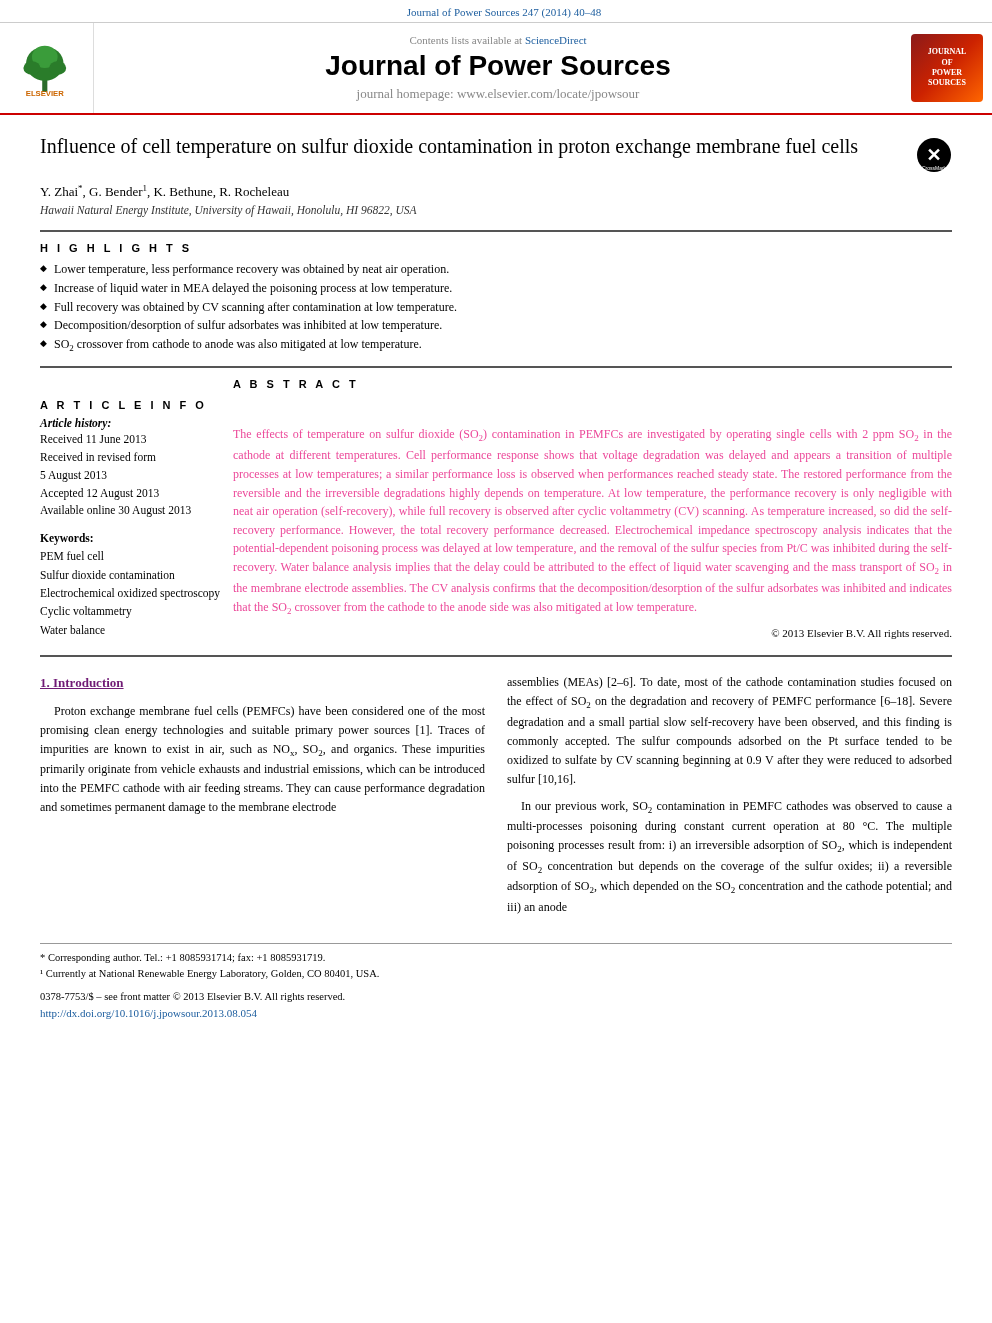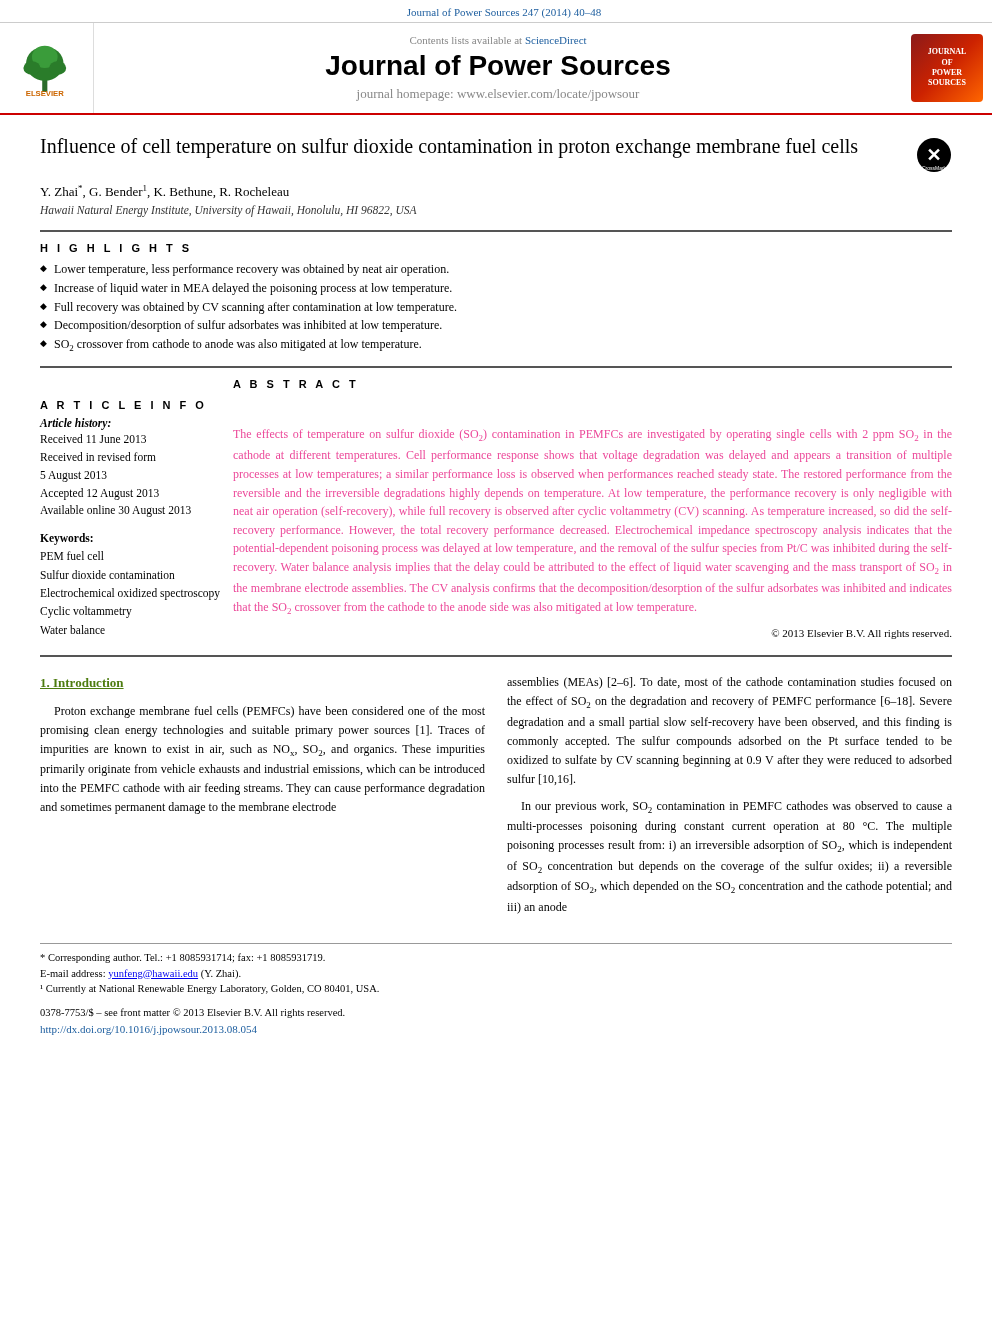--- a/index.html
+++ b/index.html
@@ -264,21 +264,21 @@
     .body-col p {
       margin-bottom: 8px;
       text-indent: 14px;
     }
     .body-col p:first-child {
       text-indent: 0;
     }
     .section-title-body {
       font-size: 13px;
       font-weight: bold;
-      color: #4d7c0f;
+      color: #701a75;
       text-decoration: underline;
       margin-bottom: 6px;
       text-indent: 0 !important;
     }
 
     
     .footer-section {
       border-top: 1px solid #999;
       margin-top: 18px;
       padding-top: 6px;
@@ -432,25 +432,20 @@
         <p>
           In our previous work, SO<sub>2</sub> contamination in PEMFC cathodes was observed to cause a multi-processes poisoning during constant current operation at 80 °C. The multiple poisoning processes result from: i) an irreversible adsorption of SO<sub>2</sub>, which is independent of SO<sub>2</sub> concentration but depends on the coverage of the sulfur oxides; ii) a reversible adsorption of SO<sub>2</sub>, which depended on the SO<sub>2</sub> concentration and the cathode potential; and iii) an anode
         </p>
       </div>
     </div>
 
     <div class="footer-section">
       <div>
         <span>* Corresponding author. Tel.: +1 8085931714; fax: +1 8085931719.</span>
       </div>
-      <div>
-        <span>E-mail address:</span>
-        <a href="#">yunfeng@hawaii.edu</a>
-        <span>(Y. Zhai).</span>
-      </div>
       <div>¹ Currently at National Renewable Energy Laboratory, Golden, CO 80401, USA.</div>
       <div style="margin-top:8px;">0378-7753/$ – see front matter © 2013 Elsevier B.V. All rights reserved.</div>
       <div class="doi-line">
         <a href="#">http://dx.doi.org/10.1016/j.jpowsour.2013.08.054</a>
       </div>
     </div>
 
   </div>
 </div>
 

